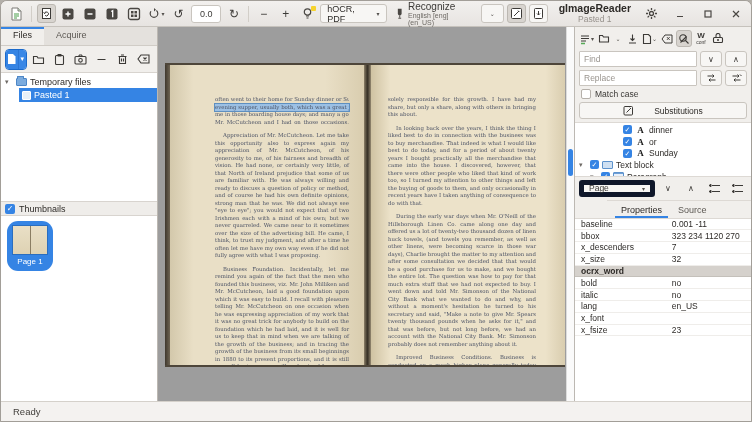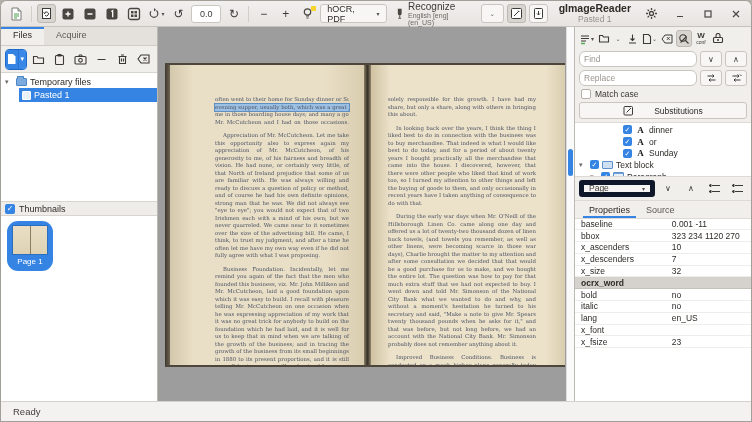--- a/index.html
+++ b/index.html
@@ -72,36 +72,36 @@
   .canvas-vscroll { position:absolute; top:0; right:0; width:8px; bottom:0; background:#fafafa; border-left:1px solid #dcdcdc; }
   .canvas-vthumb { position:absolute; left:1px; right:1px; top:122px; height:27px; background:#3584e4; border-radius:3px; }
 
   
   .right-panel { width:177px; flex:0 0 177px; background:#f1efec; border-left:1px solid #bcb8b2; display:flex; flex-direction:column; }
   .rp-toolbar { height:23px; display:flex; align-items:center; gap:1px; padding:0 3px; }
   .rp-toolbar .ibtn { height:17px; min-width:16px; }
   .chev { font-size:6px; color:#55524e; }
   .srch { padding:1px 4px 3px; display:flex; flex-direction:column; gap:3px; border-bottom:1px solid #ddd9d4; }
   .srow { display:flex; gap:3px; }
-  .srow input { flex:1; height:16px; border:1px solid #c9c5bf; border-radius:6px; background:#fff; padding:0 4px; font-size:8.5px; font-family:"Liberation Sans",sans-serif; color:#2e2b28; min-width:0; }
+  .srow input { flex:1; height:16px; border:1px solid #c9c5bf; border-radius:1px; background:#fff; padding:0 4px; font-size:8.5px; font-family:"Liberation Sans",sans-serif; color:#2e2b28; min-width:0; }
   .srow input::placeholder { color:#9a958f; }
   .sbtn { width:22px; height:16px; background:#f7f6f4; border:1px solid #c9c5bf; border-radius:3px; display:flex; align-items:center; justify-content:center; font-size:8px; color:#3c3a37; }
   .mcrow { display:flex; align-items:center; gap:4px; font-size:8.5px; color:#3c3a37; padding-left:2px; }
   .subbtn { height:17px; background:#f7f6f4; border:1px solid #c9c5bf; border-radius:3px; display:flex; align-items:center; justify-content:center; gap:20px; font-size:8.5px; }
   .hocr-tree { flex:1; background:#fff; overflow:hidden; padding-top:1px; font-size:8.5px; }
   .trow { display:flex; align-items:center; gap:3px; height:11.7px; }
   .trow .cbx { width:9px; height:9px; font-size:7px; line-height:9px; flex:0 0 9px; }
   .ticon { width:11px; text-align:center; flex:0 0 11px; }
   .ticon.word { font-weight:bold; font-family:"Liberation Serif",serif; font-size:9px; color:#1a1a1a; }
   .ticon.block { width:11px; height:8px; background:#cfe0f2; border:1px solid #5d92cc; border-radius:1px; }
   .ticon.paragraph { width:11px; height:9px; background:repeating-linear-gradient(#6f9fd6 0 1.5px,#e8f0fa 1.5px 3px); border:1px solid #5d92cc; border-radius:1px; }
   .pagebar { height:24px; display:flex; align-items:center; gap:3px; padding:0 4px; border-top:1px solid #ddd9d4; }
   .pagecombo { flex:1; height:17px; background:#f7f6f4; border:5px solid #0f172a; border-radius:3px; display:flex; align-items:center; justify-content:space-between; padding:0 5px; font-size:8.5px; color:#3c3a37; }
   .pb-btn { width:20px; height:17px; display:flex; align-items:center; justify-content:center; font-size:8px; color:#3c3a37; border-radius:3px; }
-  .rp-tabs { height:18px; display:flex; gap:4px; padding:0 8px; align-items:flex-end; border-top:1px solid #ddd9d4; }
+  .rp-tabs { height:18px; display:flex; gap:4px; padding:0 8px; align-items:flex-end; border-top:1px solid #ddd9d4;margin-left:32px; }
   .rp-tab { font-size:9px; color:#5c5853; padding:0 6px 3px; }
   .rp-tab.on { color:#2e2b28; box-shadow:inset 0 -2px 0 #3584e4; }
   .props { flex:0 0 132px; background:#fff; border-top:1px solid #ddd9d4; font-size:8.5px; overflow:hidden; }
   .prow { display:flex; height:11.8px; align-items:center; border-bottom:1px solid #efedea; }
   .prow .k { flex:0 0 55%; padding-left:6px; color:#2e2b28; }
   .prow .v { flex:1; color:#2e2b28; }
   .prow.hdr { background:#d5d1cc; font-weight:bold; border-bottom:1px solid #c4c0ba; }
   .rp-fill { flex:1; background:#fff; }
 
   
@@ -486,24 +486,20 @@
       <div class="props" id="props-table">
           <div class="prow">
             <span class="k">baseline</span>
             <span class="v">0.001 -11</span>
           </div>
           <div class="prow">
             <span class="k">bbox</span>
             <span class="v">323 234 1120 270</span>
           </div>
           <div class="prow">
-            <span class="k">x_ascenders</span>
-            <span class="v">10</span>
-          </div>
-          <div class="prow">
             <span class="k">x_descenders</span>
             <span class="v">7</span>
           </div>
           <div class="prow">
             <span class="k">x_size</span>
             <span class="v">32</span>
           </div>
           <div class="prow hdr">
             <span class="k">ocrx_word</span>
             <span class="v"></span>

